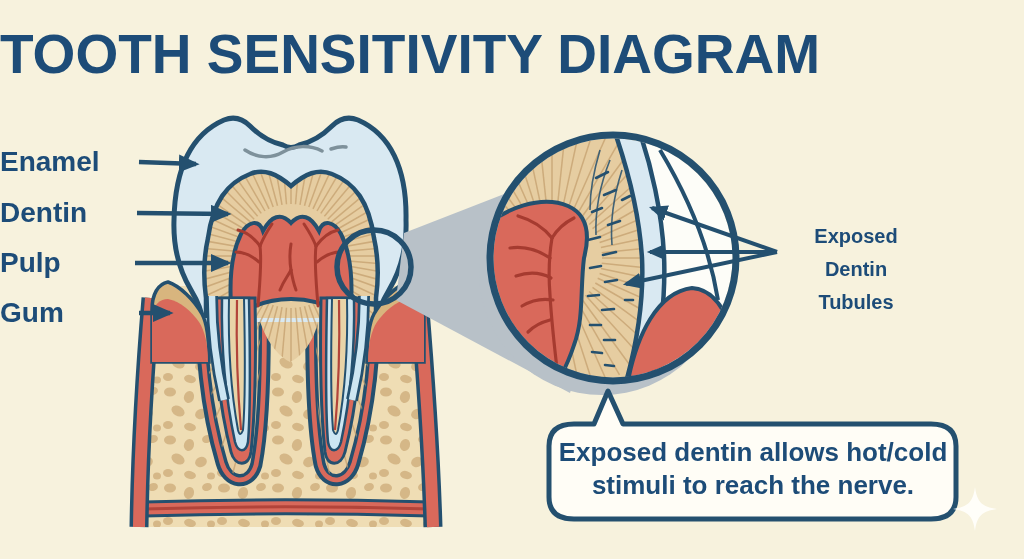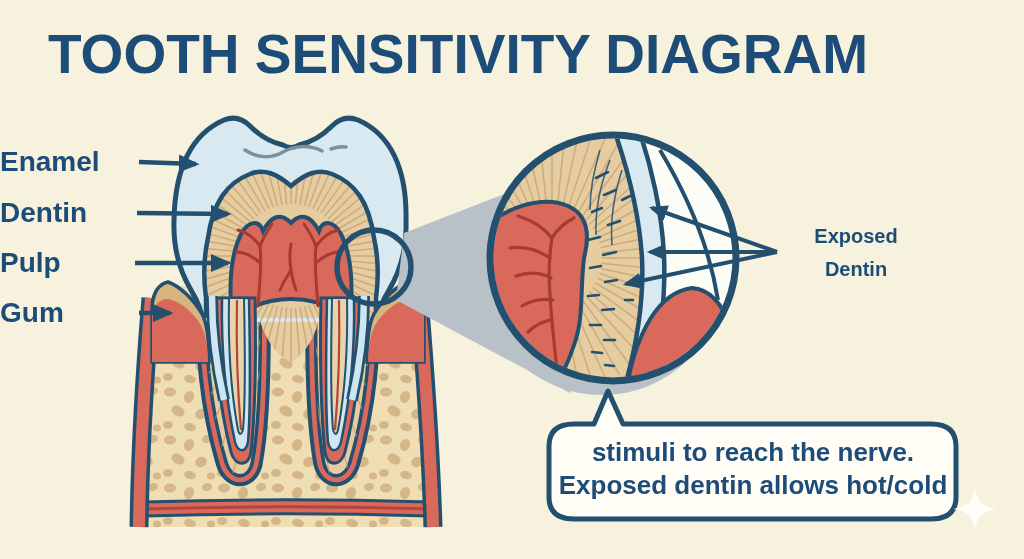--- a/index.html
+++ b/index.html
@@ -5,21 +5,21 @@
   html,body{margin:0;padding:0;background:#e8e8e8;}
   .stage{
     position:relative; width:1024px; height:559px; overflow:hidden;
     background:var(--bg,#f7f2dd);
     font-family:"Liberation Sans", sans-serif;
   }
   .stage svg{position:absolute;left:0;top:0;}
   .page-title{
     position:absolute; left:0; top:22px; width:820px;
     text-align:center; font-size:55px; font-weight:800; letter-spacing:0px;
-    color:var(--text,#1d4c78); white-space:nowrap;margin-left:48px;
+    color:var(--text,#1d4c78); white-space:nowrap;
   }
   .side-label{
     position:absolute; left:0; width:132px; text-align:left;
     font-size:28px; font-weight:700; color:var(--text,#1d4c78); line-height:30px;
   }
   .mag-label{
     position:absolute; left:770px; top:220px; width:172px; text-align:center;
     font-size:20px; font-weight:700; color:var(--text,#1d4c78); line-height:33px;
   }
   .mag-label span{display:block;}
@@ -357,20 +357,21 @@
 <div class="page-title">TOOTH SENSITIVITY DIAGRAM</div>
 
 <div class="side-label" style="top:147px">Enamel</div>
 <div class="side-label" style="top:198px">Dentin</div>
 <div class="side-label" style="top:298px">Gum</div>
 <div class="side-label" style="top:248px">Pulp</div>
 
 <div class="mag-label">
   <span>Exposed</span>
   <span>Dentin</span>
+  <span>Tubules</span>
 </div>
 
 <div class="callout-text">
+  <span>Exposed dentin allows hot/cold</span>
   <span>stimuli to reach the nerve.</span>
-  <span>Exposed dentin allows hot/cold</span>
 </div>
 
 </div>
 
 </body></html>

